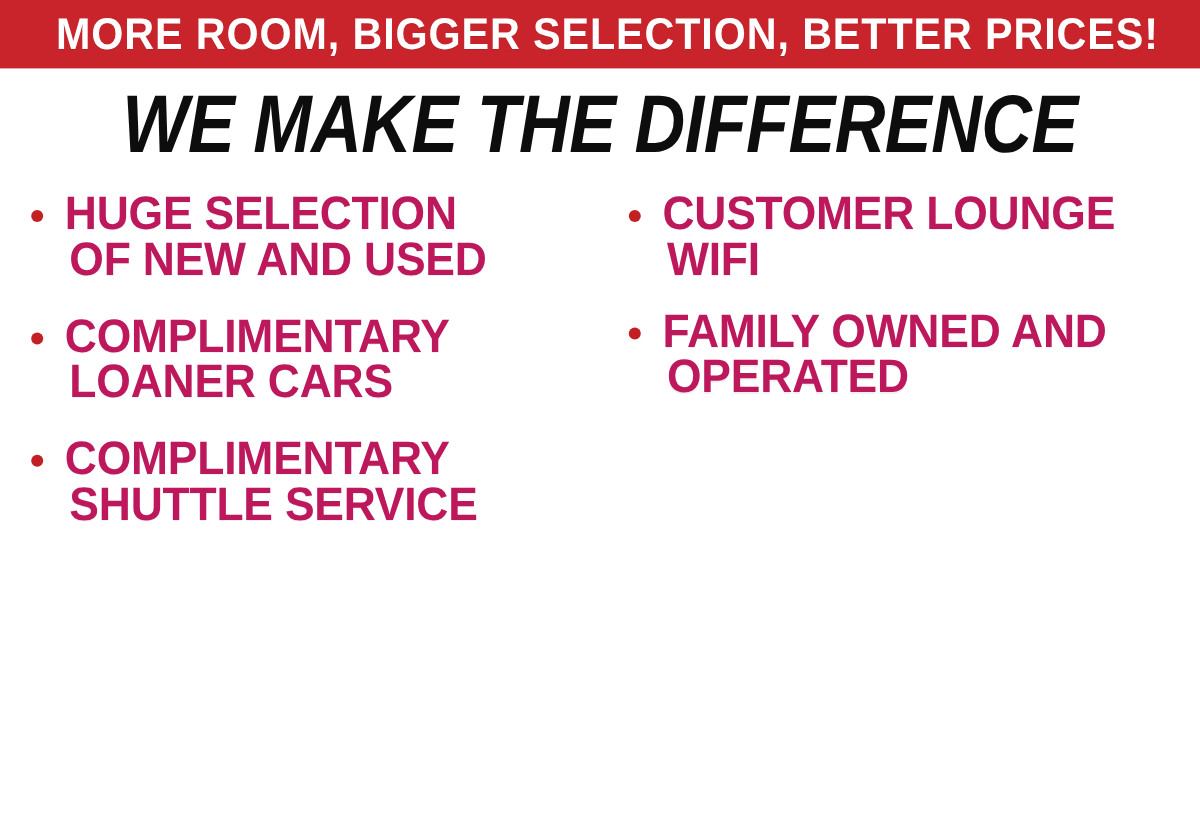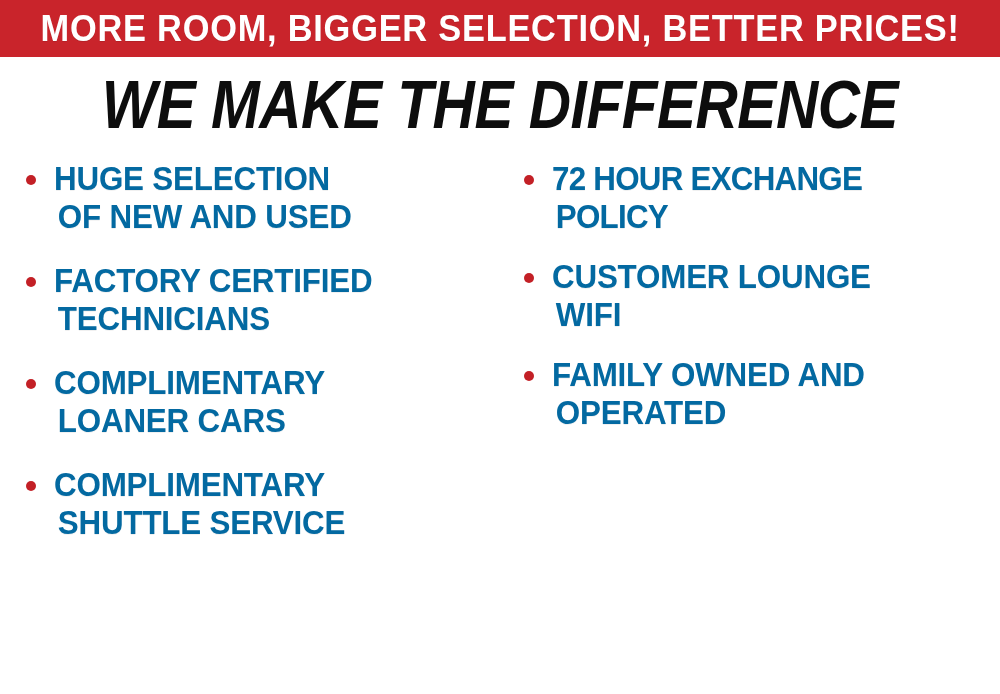--- a/index.html
+++ b/index.html
@@ -21,21 +21,21 @@
   
   .banner {
     position: absolute;
     left: 0;
     top: 0;
     width: 1000px;
     height: 57px;
     background: #c9242b;
     display: flex;
     align-items: center;
-    justify-content: center;
+    justify-content: flex-end;
   }
   .banner-text {
     color: #ffffff;
     font-family: "Liberation Sans", sans-serif;
     font-weight: 700;
     font-size: 37px;
     line-height: 1;
     letter-spacing: 0.8px;
     transform: scaleX(0.93);
     transform-origin: center center;
@@ -74,24 +74,24 @@
     position: absolute;
     top: 0;
   }
   .col-left  { left: 14px;  width: 486px; }
   .col-right { left: 512px; width: 488px; }
 
   .bullet {
     position: relative;
     padding-left: 40px;
     margin-bottom: 26px;
-    color: #0369a1;
+    color: #be185d;
     font-family: "Liberation Sans", sans-serif;
     font-weight: 700;
-    font-size: 33px;
+    font-size: 39px;
     line-height: 38px;
     letter-spacing: -0.2px;
     text-shadow: 0 1px 0 rgba(0,0,0,0.06);
   }
   .bullet .label {
     display: block;
     transform: scaleX(0.95);
     transform-origin: left center;
   }
   .bullet .dot {
@@ -129,27 +129,20 @@
 
       <div class="bullet">
         <span class="dot"></span>
         <span class="label">
           <span>HUGE SELECTION</span>
           <span class="l2">OF NEW AND USED</span>
         </span>
       </div>
 
 
-      <div class="bullet">
-        <span class="dot"></span>
-        <span class="label">
-          <span>FACTORY CERTIFIED</span>
-          <span class="l2">TECHNICIANS</span>
-        </span>
-      </div>
 
       <div class="bullet">
         <span class="dot"></span>
         <span class="label">
           <span>COMPLIMENTARY</span>
           <span class="l2">LOANER CARS</span>
         </span>
       </div>
 
       <div class="bullet">
@@ -157,27 +150,20 @@
         <span class="label">
           <span>COMPLIMENTARY</span>
           <span class="l2">SHUTTLE SERVICE</span>
         </span>
       </div>
 
     </div>
 
     <div class="col col-right">
 
-      <div class="bullet tight">
-        <span class="dot"></span>
-        <span class="label">
-          <span>72 HOUR EXCHANGE</span>
-          <span class="l2">POLICY</span>
-        </span>
-      </div>
 
 
       <div class="bullet">
         <span class="dot"></span>
         <span class="label">
           <span>CUSTOMER LOUNGE</span>
           <span class="l2">WIFI</span>
         </span>
       </div>
 

